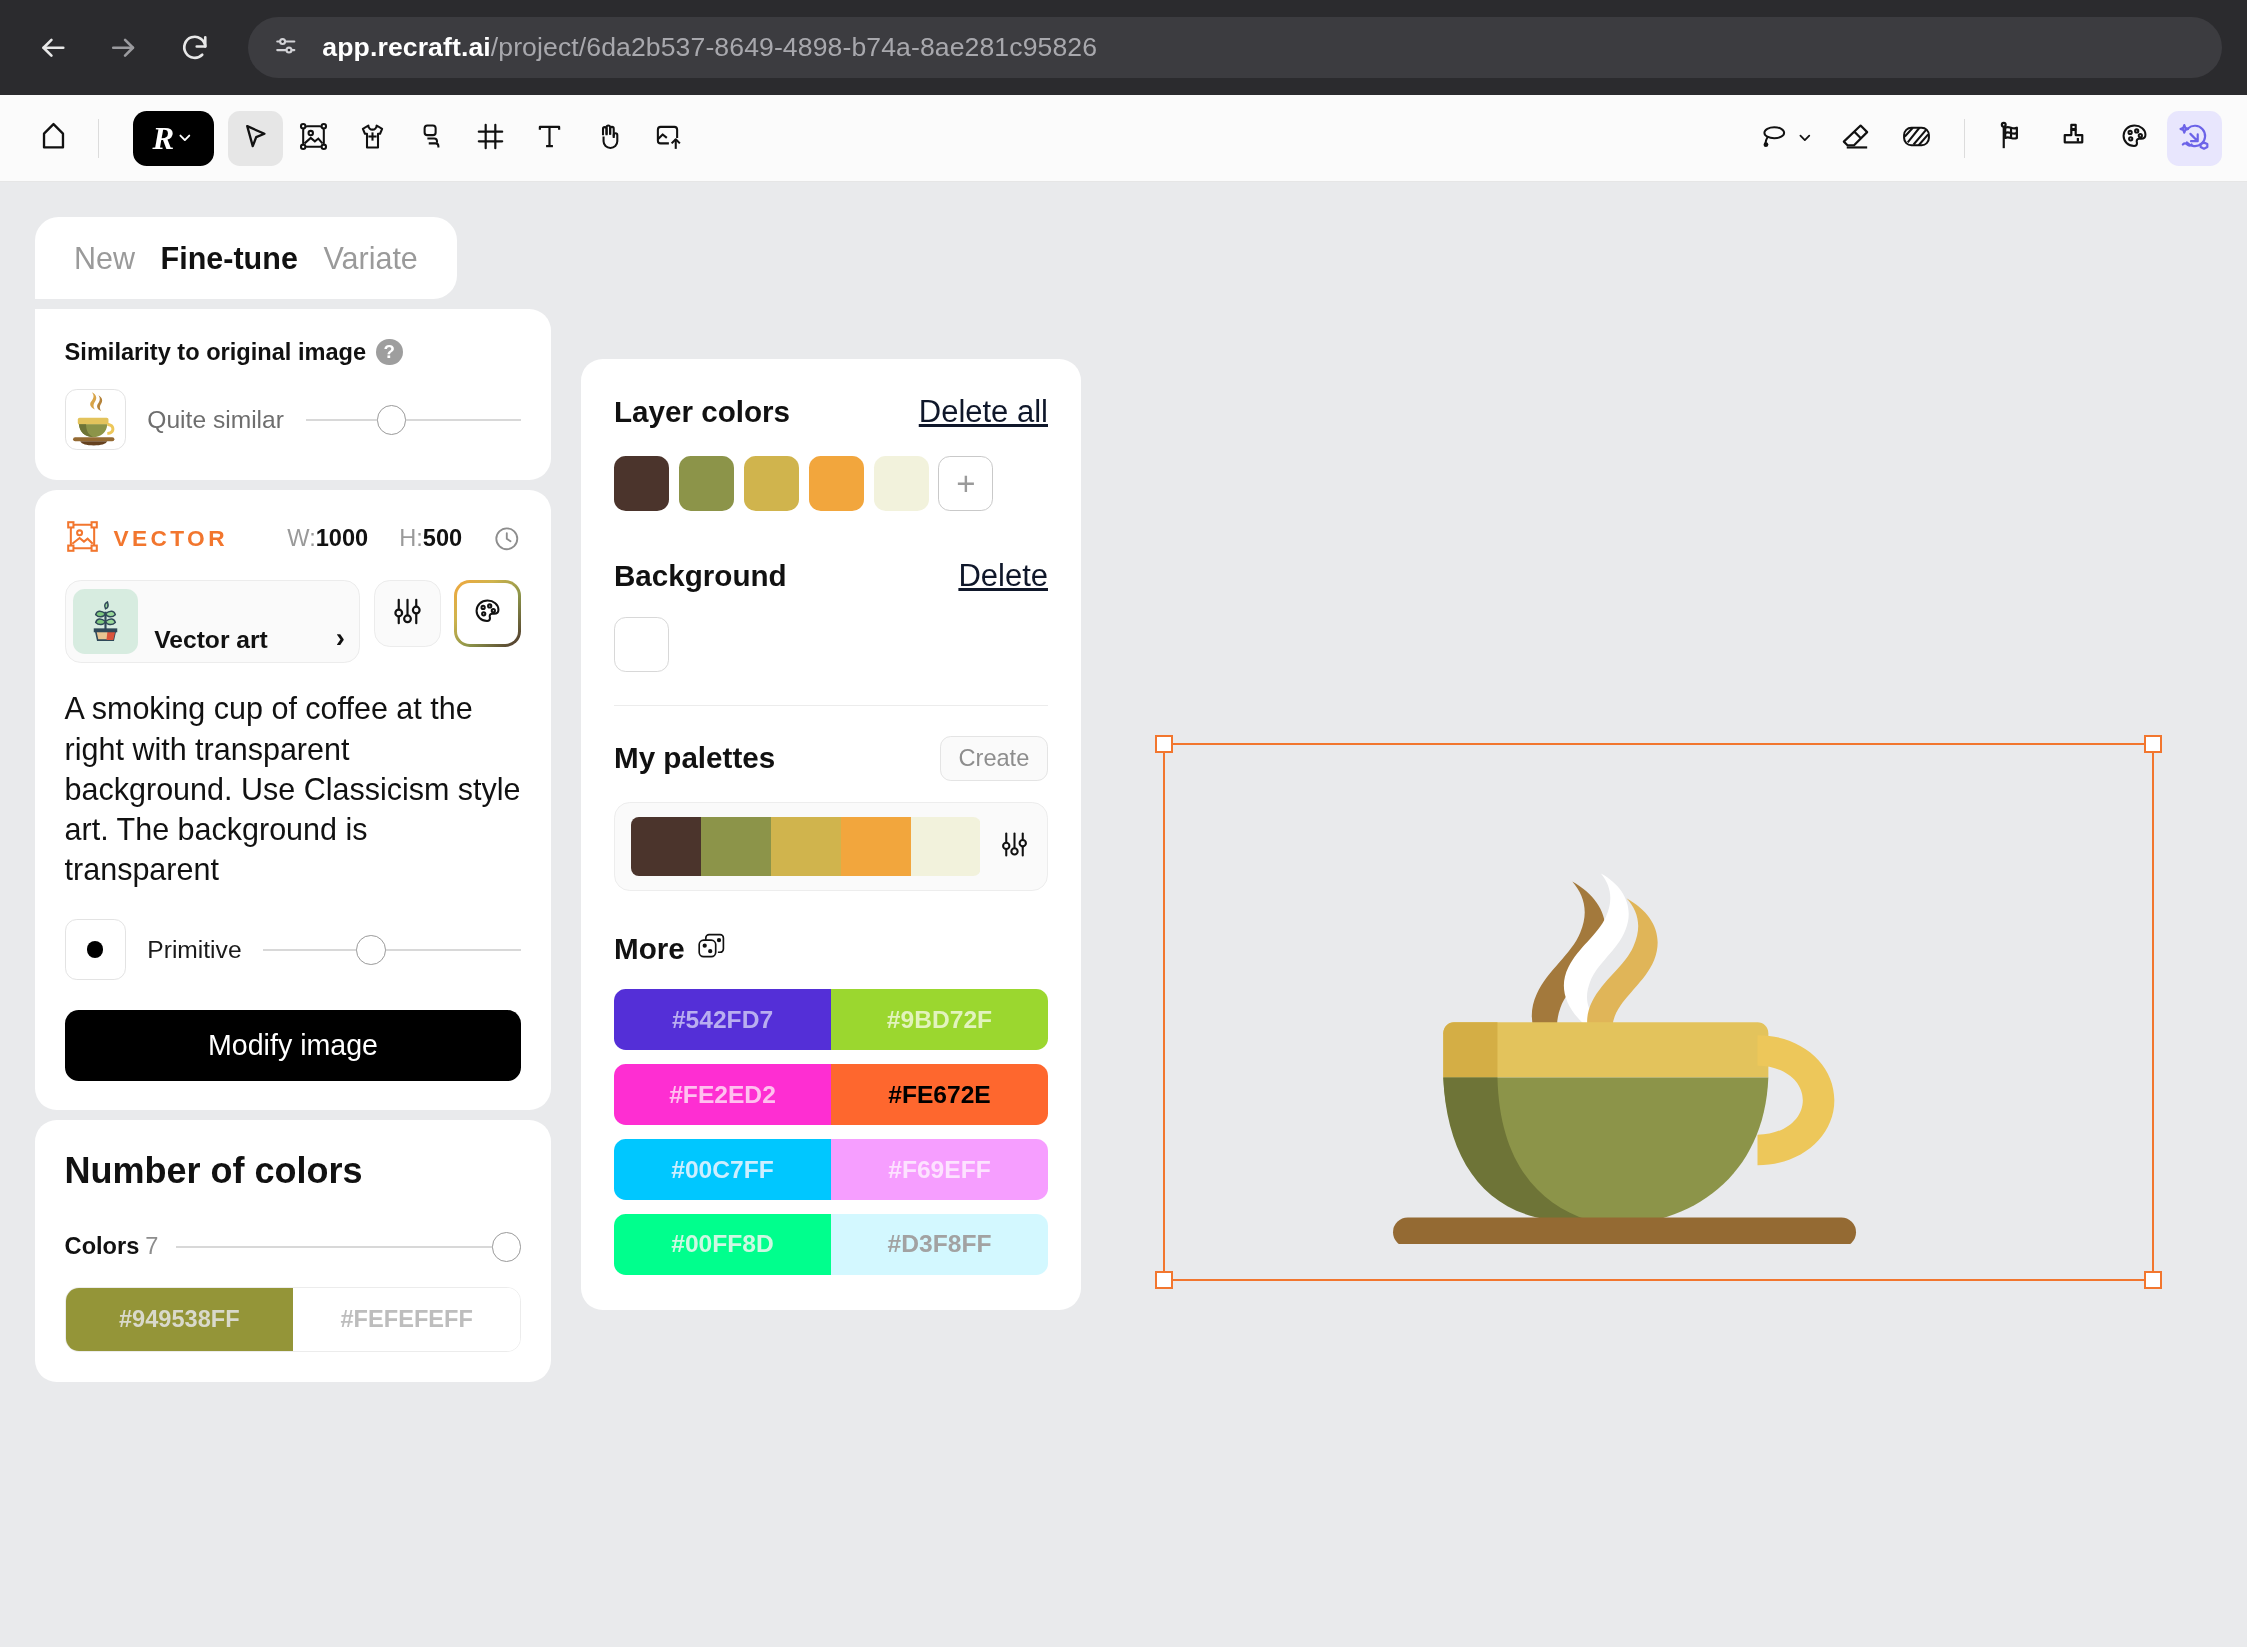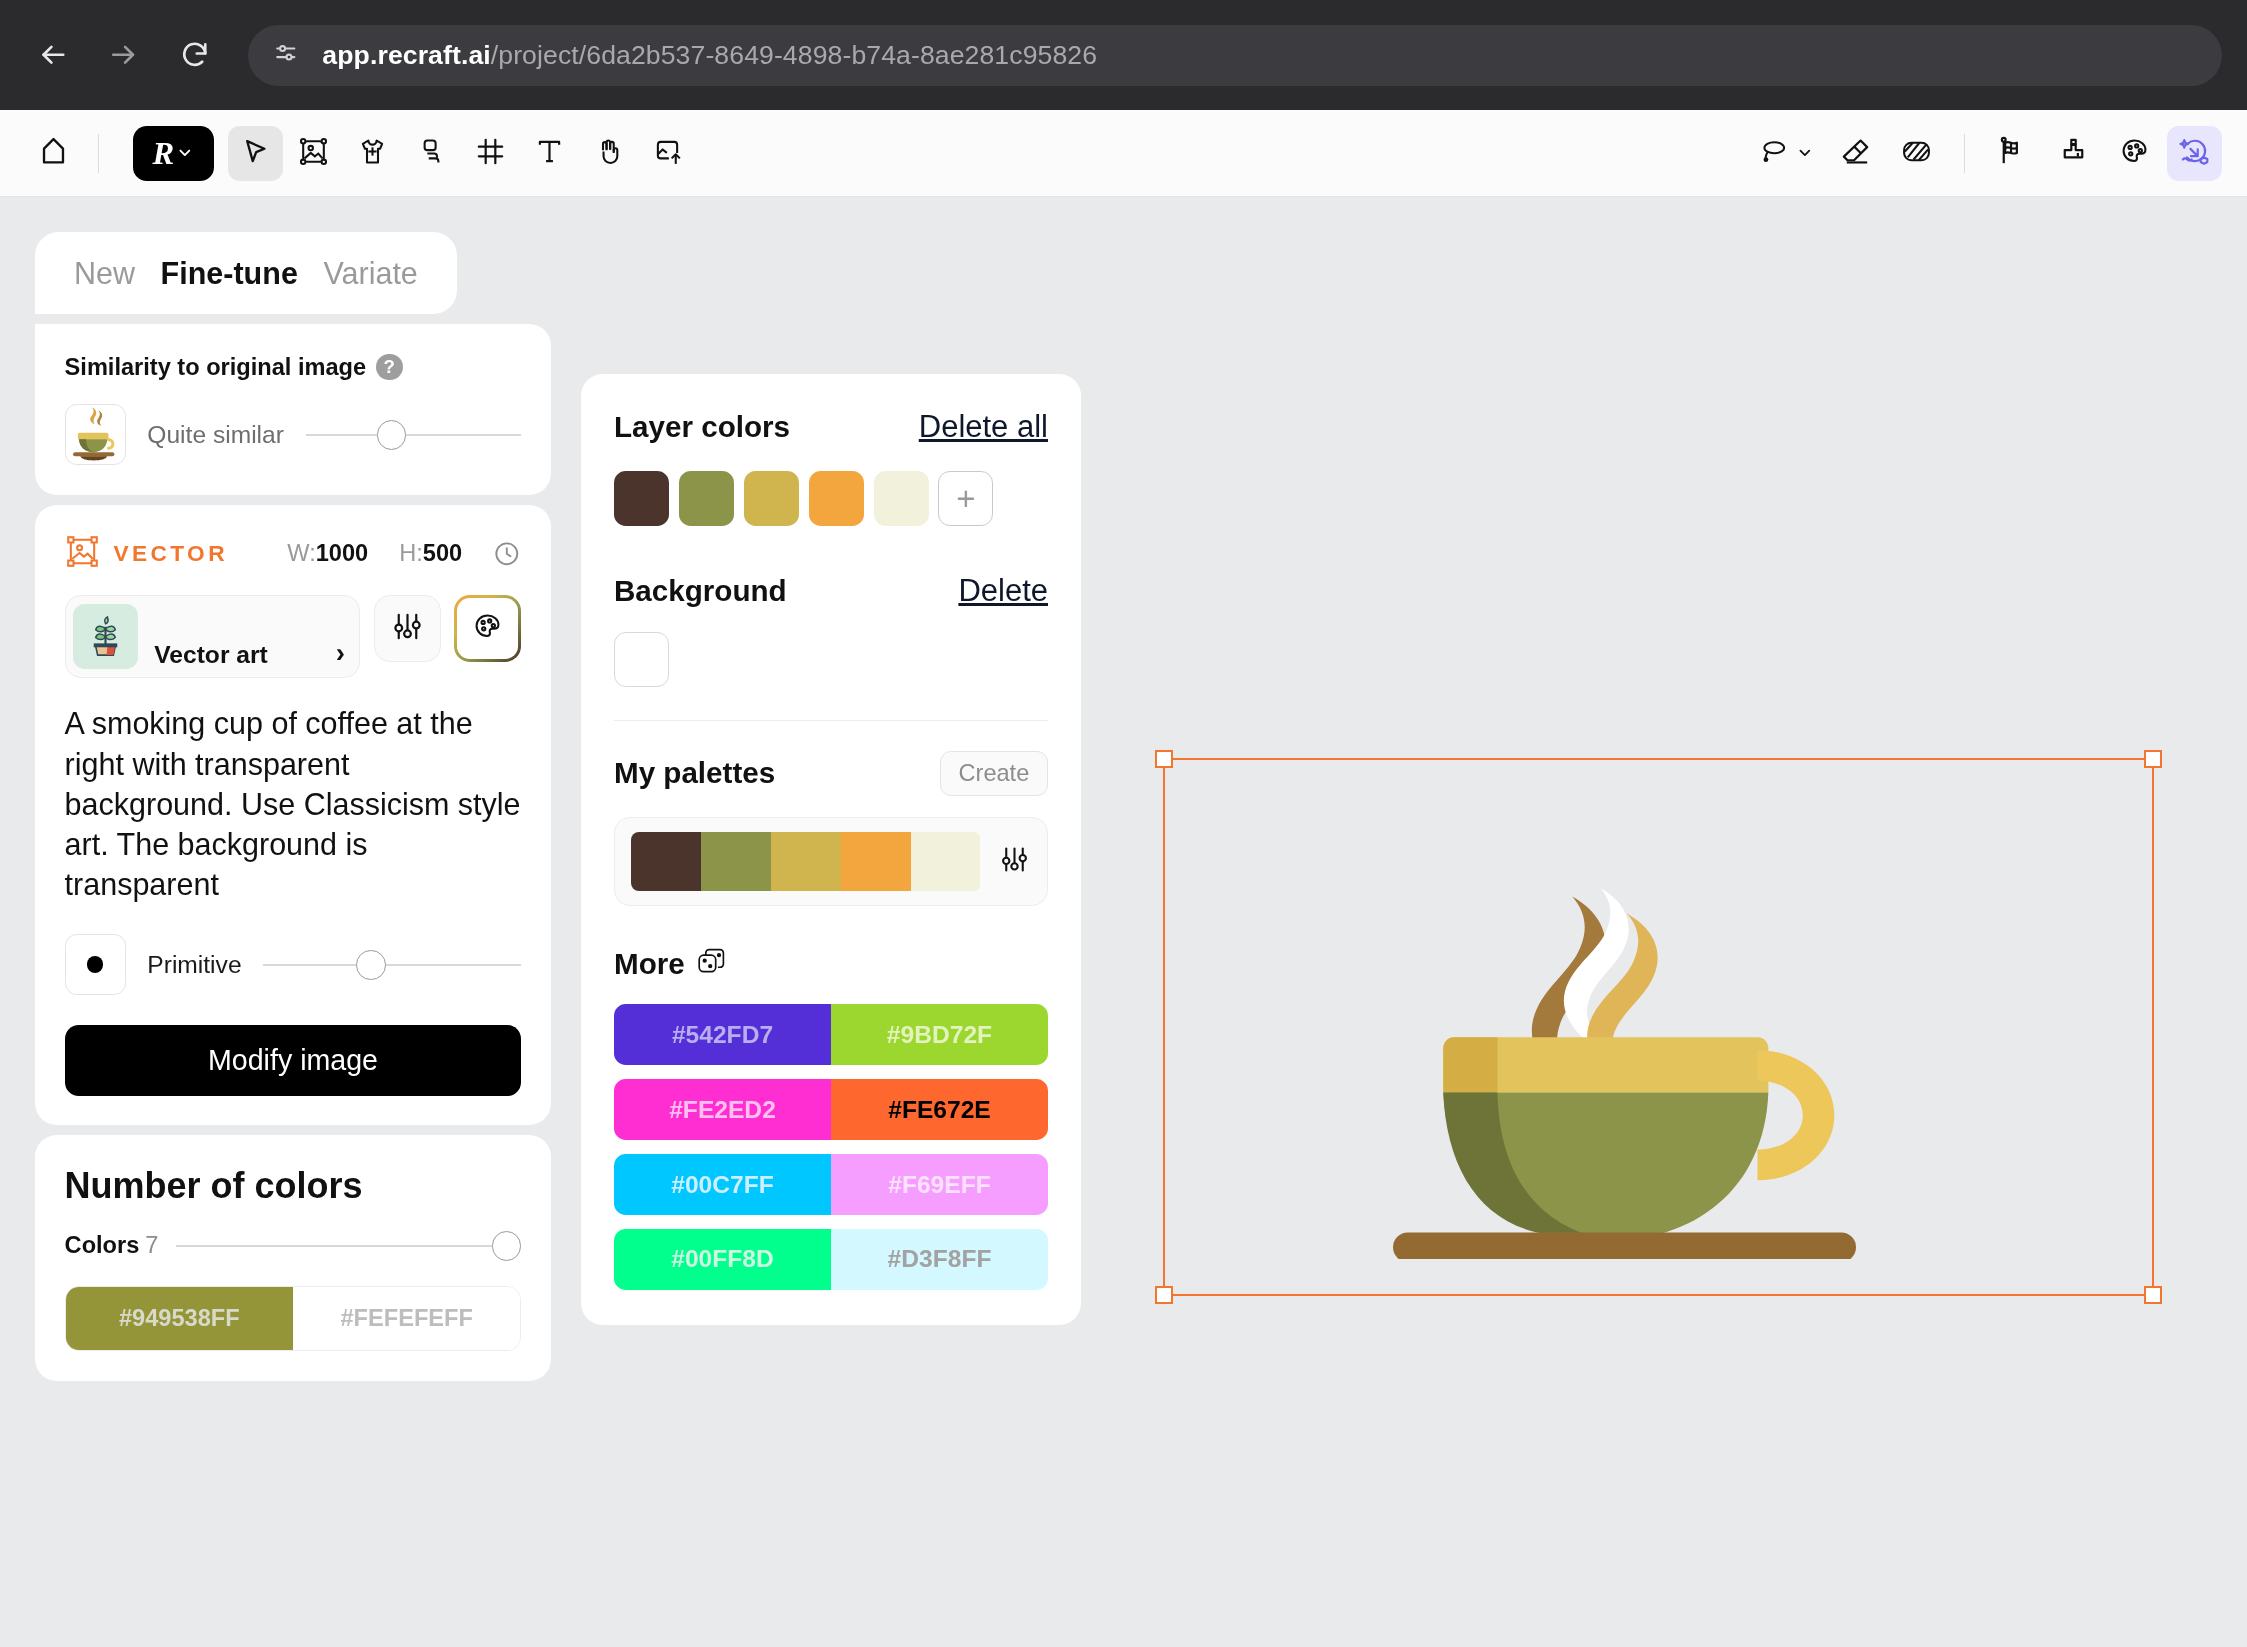--- a/index.html
+++ b/index.html
@@ -5,21 +5,21 @@
   * { box-sizing: border-box; margin: 0; padding: 0; }
   html, body {
     width: 2248px; height: 1647px;
     font-family: "Liberation Sans", sans-serif;
     background: #ffffff;
     overflow: hidden;
   }
 
   
   .browser-bar {
-    height: 110px;
+    height: 95px;
     background: #2b2b2e;
     display: flex;
     align-items: center;
     padding: 0 25.6px;
     gap: 15.8px;
   }
   .nav-btn {
     width: 55px; height: 55px;
     display: flex; align-items: center; justify-content: center;
     border-radius: 50%;
@@ -200,21 +200,21 @@
   .prim-box .dot { width:16.7px; height:16.7px; border-radius:50%; background:#000; }
   .prim-label { font-size:24.6px; color:#1a1a1a; white-space:nowrap; }
 
   .modify-btn {
     margin-top: 29.6px; width: 100%; height: 71px;
     background:#000; color:#fff; border:none; border-radius: 13.8px;
     font-size: 28.6px; font-family: inherit; cursor:pointer;
   }
 
   .noc-title { font-size:36px; font-weight:bold; color:#111; }
-  .noc-row { display:flex; align-items:center; gap: 17.7px; margin-top: 24px; }
+  .noc-row { display:flex; align-items:center; gap: 17.7px; margin-top: 40px; }
   .noc-lbl { font-size:23.6px; font-weight:bold; color:#111; white-space:nowrap; }
   .noc-lbl em { font-style:normal; font-weight:normal; color:#8d8d8d; margin-left:5.9px; }
 
   .hex-pair {
     display:flex; margin-top: 25.6px; border-radius: 13.8px; overflow:hidden;
     border:1px solid #ececec;
   }
   .hex-cell {
     flex:1; height: 63px; display:flex; align-items:center; justify-content:center;
     font-size: 23.6px; font-weight:bold; cursor:pointer;

